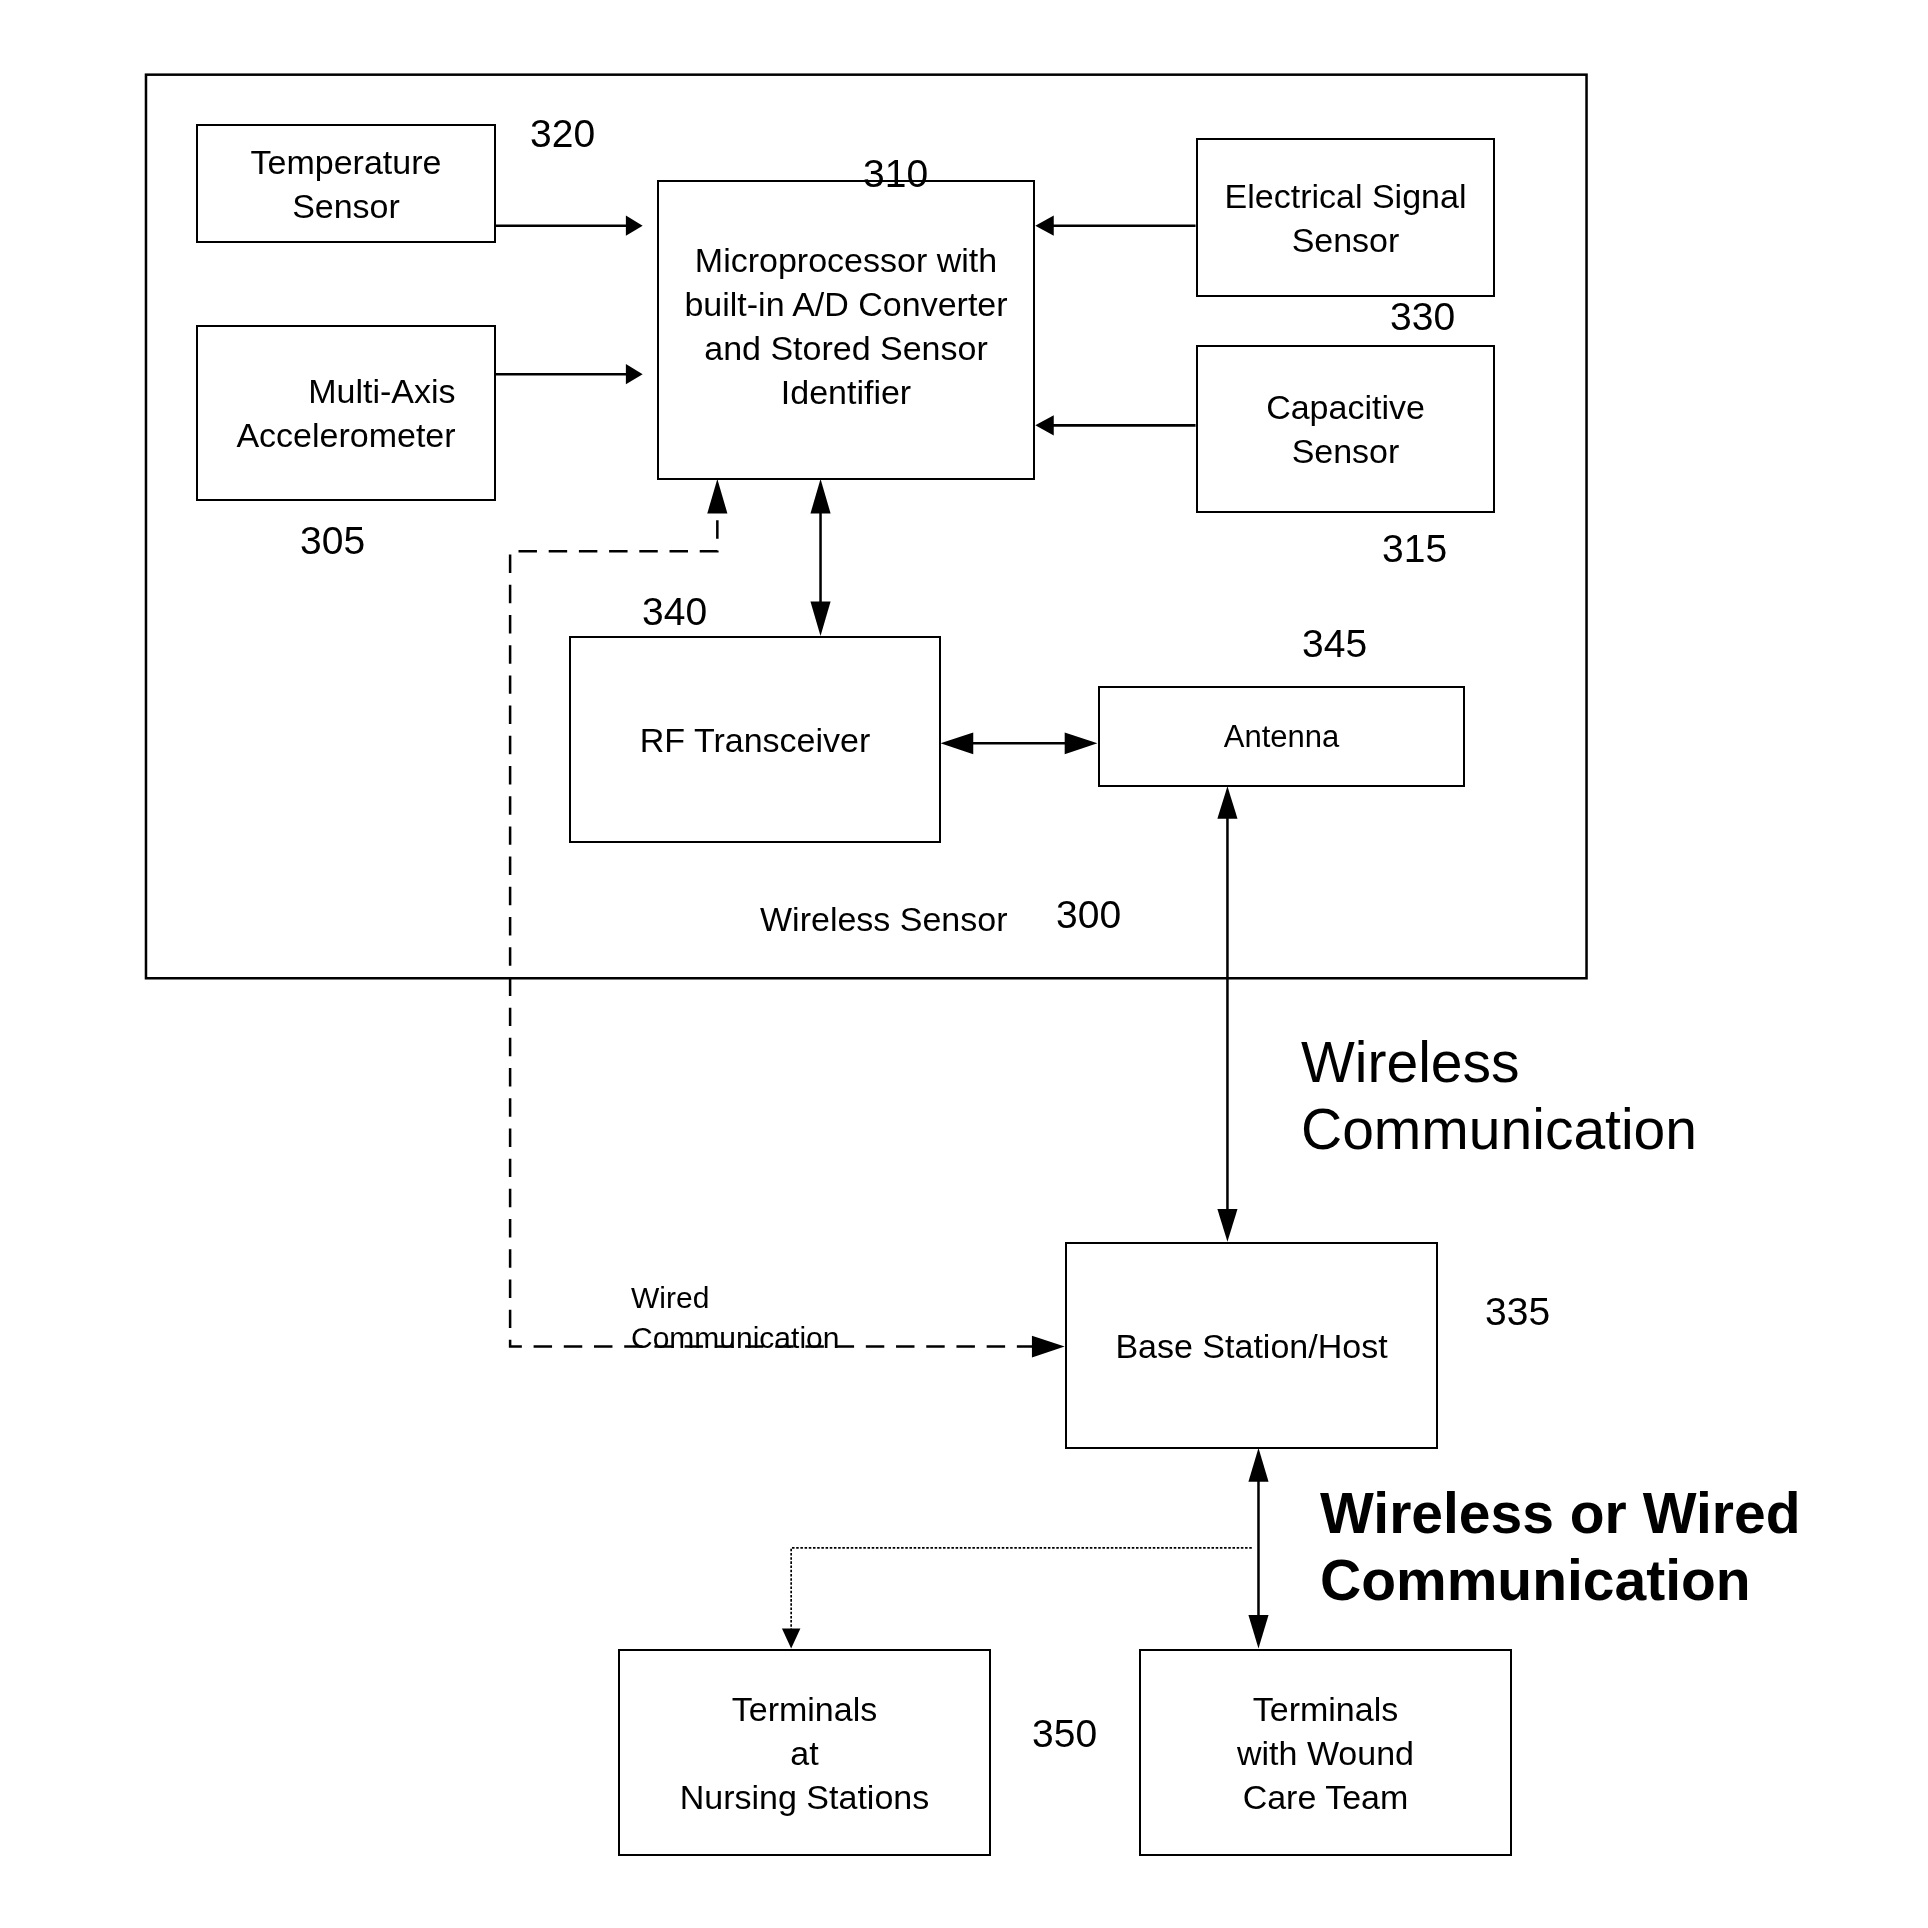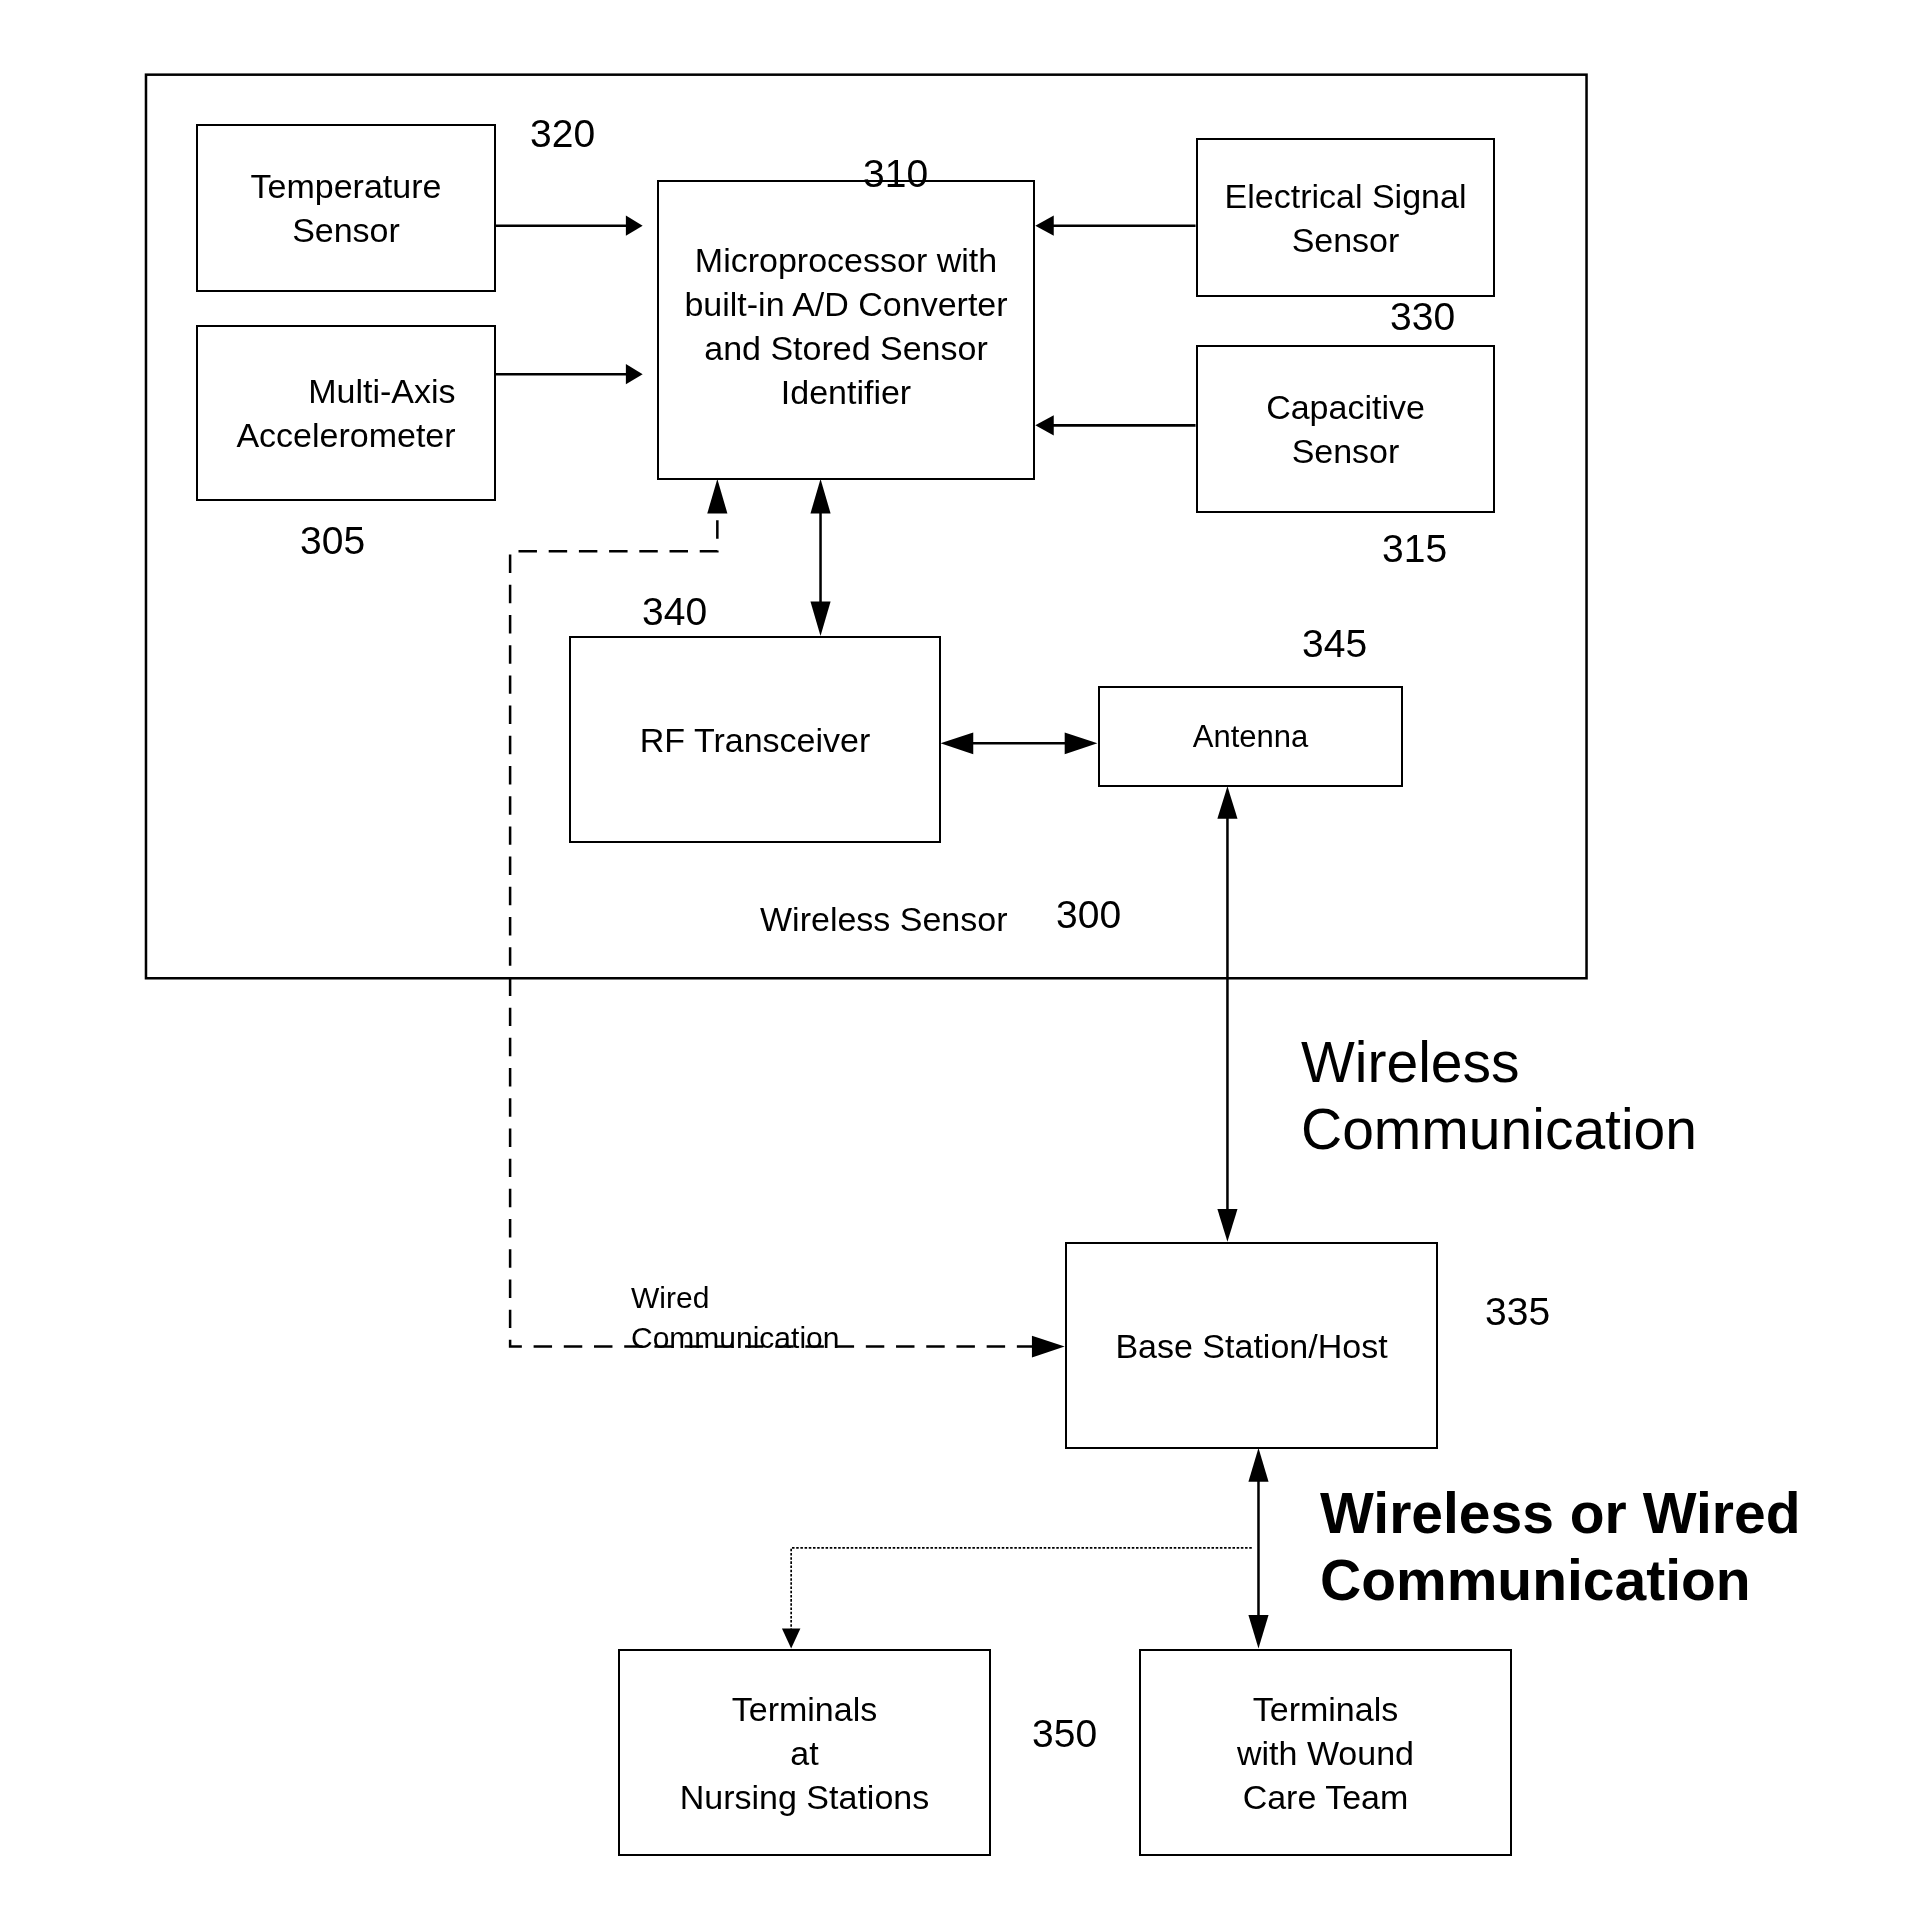--- a/index.html
+++ b/index.html
@@ -52,21 +52,21 @@
   <polygon points="1269,1605 1230,1592 1230,1618" fill="#000"></polygon>
 
   <line x1="1500" y1="1750" x2="1500" y2="1940" stroke="#000" stroke-width="3"></line>
   <polygon points="1500,1726 1488,1766 1512,1766" fill="#000"></polygon>
   <polygon points="1500,1965 1488,1925 1512,1925" fill="#000"></polygon>
 
   <polyline points="1492,1845 943,1845 943,1945" fill="none" stroke="#000" stroke-width="2" stroke-dasharray="3,2"></polyline>
   <polygon points="943,1965 932,1941 954,1941" fill="#000"></polygon>
 </svg>
 
-<div class="box" style="left:196px;top:124px;width:300px;height:168px;">
+<div class="box" style="left:196px;top:124px;width:300px;height:119px;">
   <span class="box-label">Temperature
 Sensor</span>
 </div>
 <div class="ref" style="left:530px;top:112px;">320</div>
 
 <div class="box" style="left:196px;top:325px;width:300px;height:176px;text-align:right;">
   <span class="box-label">Multi-Axis
 Accelerometer</span>
 </div>
 <div class="ref" style="left:300px;top:519px;">305</div>
@@ -89,21 +89,21 @@
   <span class="box-label">Capacitive
 Sensor</span>
 </div>
 <div class="ref" style="left:1382px;top:527px;">315</div>
 
 <div class="box" style="left:569px;top:636px;width:372px;height:207px;">
   <span class="box-label">RF Transceiver</span>
 </div>
 <div class="ref" style="left:642px;top:590px;">340</div>
 
-<div class="box" style="left:1098px;top:686px;width:305px;height:101px;">
+<div class="box" style="left:1098px;top:686px;width:367px;height:101px;">
   <span class="box-label small-label">Antenna</span>
 </div>
 <div class="ref" style="left:1302px;top:622px;">345</div>
 
 <div class="ref" style="left:760px;top:900px;font-size:34px;">Wireless Sensor</div>
 <div class="ref" style="left:1056px;top:893px;">300</div>
 
 <div class="big" style="left:1301px;top:1029px;">Wireless
 Communication</div>
 

